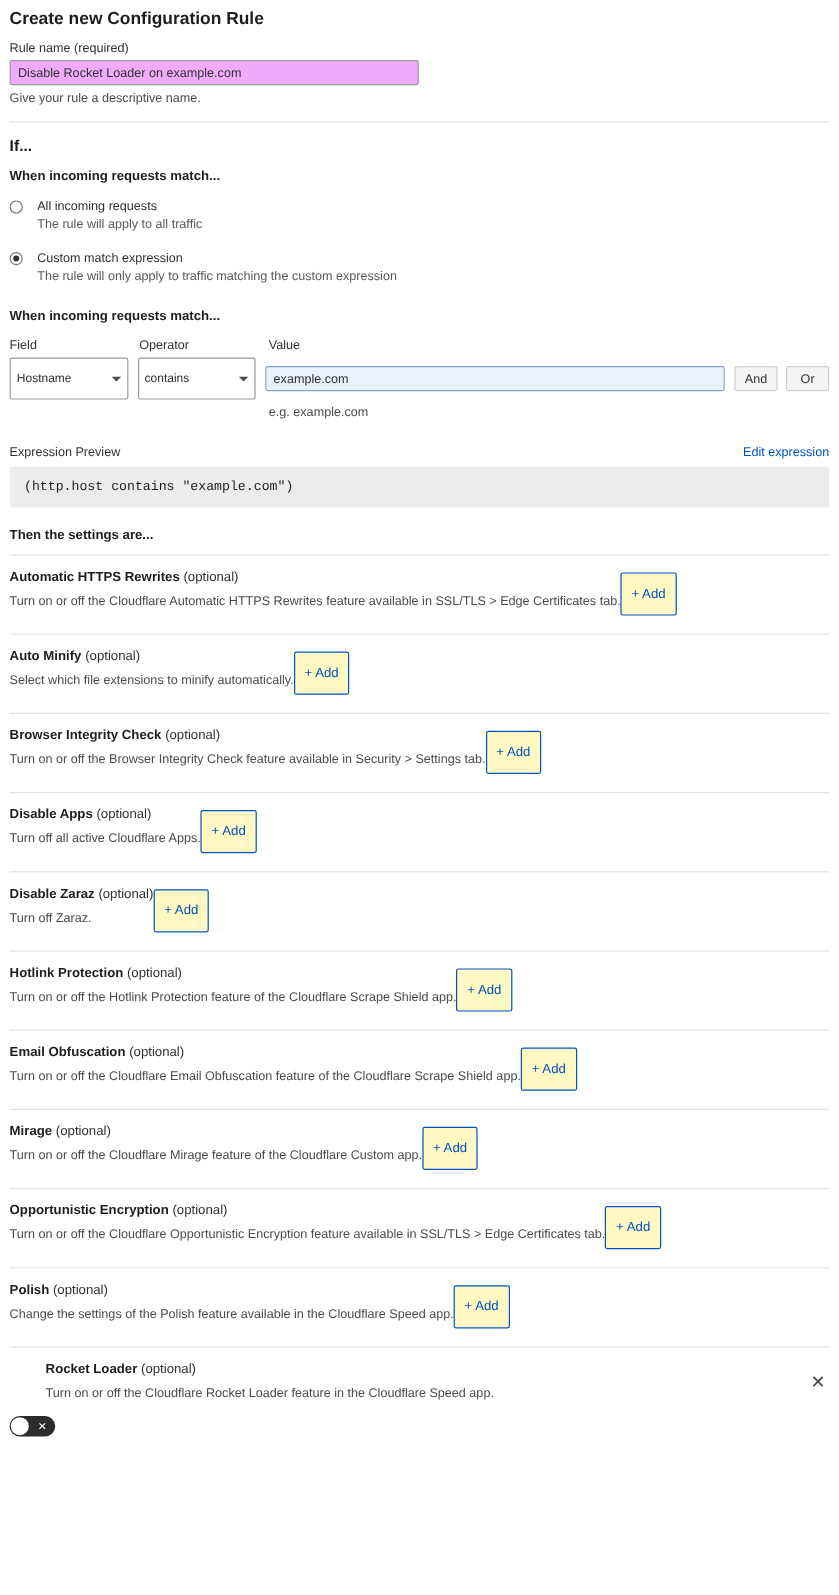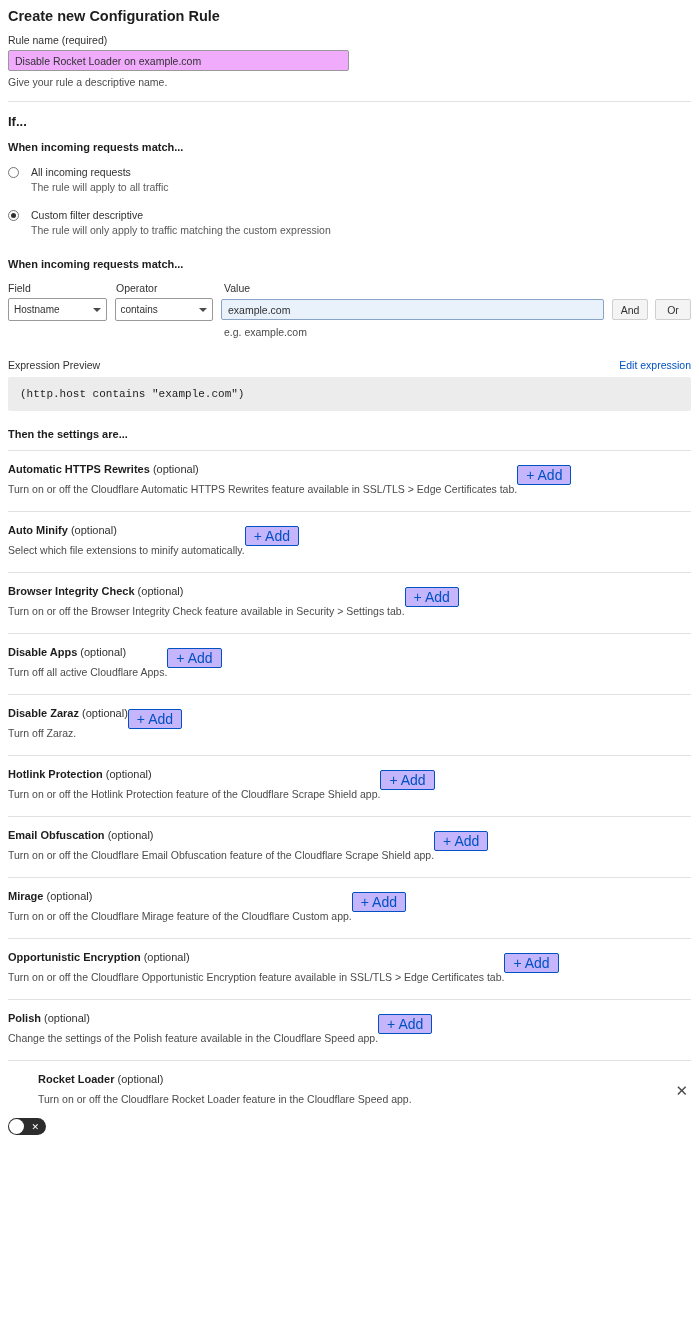--- a/index.html
+++ b/index.html
@@ -110,21 +110,21 @@
   }
   .col-field { width: 108px; }
   .col-operator { width: 108px; }
   .col-value { flex: 1; }
   .row-controls {
     display: flex;
     align-items: center;
   }
   .select {
     width: 100px;
-    height: 23px;
+    height: 35px;
     border: 1px solid #999999;
     border-radius: 2px;
     background: #fff;
     font-size: 10px;
     color: #313131;
     padding: 0 16px 0 5px;
     display: flex;
     align-items: center;
     position: relative;
     margin-right: 8px;
@@ -219,25 +219,25 @@
   .setting-name .opt { font-weight: normal; color: #313131; }
   .setting-desc {
     font-size: 10.5px;
     color: #4b4b4b;
     margin-top: 7px;
     line-height: 14px;
   }
   .add-btn {
     border: 1px solid #0051c3;
     color: #0051c3;
-    background: #c4b5fd;
-    border-radius: 2px;
-    font-size: 14px;
+    background: #fef9c3;
+    border-radius: 2px;
+    font-size: 11px;
     font-family: "Liberation Sans", sans-serif;
-    height: 20px;
+    height: 36px;
     padding: 0 8px;
     cursor: pointer;
     flex: none;
     margin-top: 2px;
   }
   .close-x {
     font-size: 15px;
     color: #4b4b4b;
     line-height: 12px;
     cursor: pointer;
@@ -303,21 +303,21 @@
     <div class="radio"></div>
     <div class="radio-text">
       <div class="r-title">All incoming requests</div>
       <div class="r-desc">The rule will apply to all traffic</div>
     </div>
   </div>
 
   <div class="radio-row">
     <div class="radio checked"></div>
     <div class="radio-text">
-      <div class="r-title">Custom filter descriptive</div>
+      <div class="r-title">Custom match expression</div>
       <div class="r-desc">The rule will only apply to traffic matching the custom expression</div>
     </div>
   </div>
 
   <div class="filter-block">
     <div class="sub-head">When incoming requests match...</div>
 
     <div class="col-labels">
       <div class="col-field">Field</div>
       <div class="col-operator">Operator</div>

